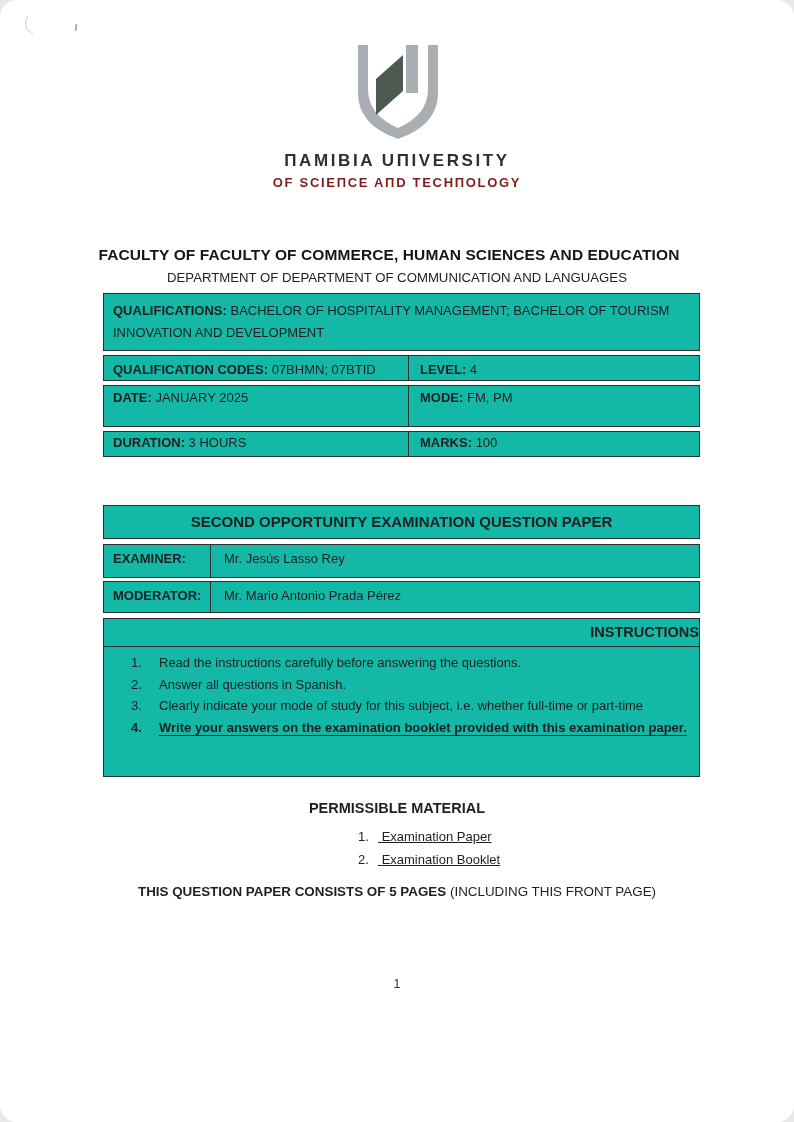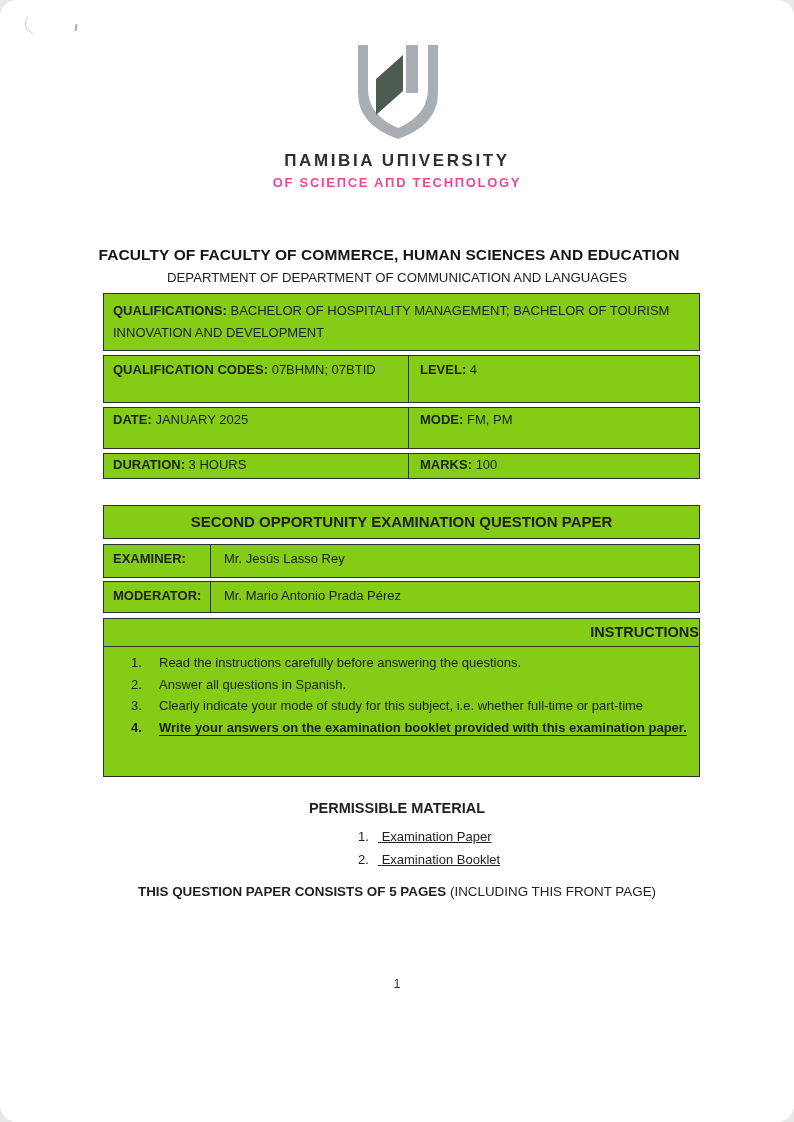--- a/index.html
+++ b/index.html
@@ -34,40 +34,40 @@
   .logo-line1 {
     position: absolute; left: 0; right: 0; top: 151px;
     text-align: center;
     font-size: 17px; font-weight: 700; letter-spacing: 2.6px;
     color: #2d2f31;
   }
   .logo-line2 {
     position: absolute; left: 0; right: 0; top: 175px;
     text-align: center;
     font-size: 13px; font-weight: 600; letter-spacing: 1.7px;
-    color: #ec4899;
+    color: #7f1d1d;
   }
 
   .faculty-heading {
     position: absolute; left: 0; right: 16px; top: 246px;
     text-align: center; font-size: 15.5px; font-weight: 700;
     letter-spacing: .1px; color: #161616;
   }
   .dept-line {
     position: absolute; left: 0; right: 0; top: 270px;
     text-align: center; font-size: 13.2px; color: #222;
   }
 
   
   .tbl { position: absolute; left: 103px; width: 597px; }
   .row-box {
     position: relative;
     border: 1.8px solid #2e2e2e;
     box-sizing: border-box;
-    background: #84cc16;
+    background: #14b8a6;
     font-size: 13px;
   }
   .row-box b { font-weight: 700; }
   .mb4 { margin-bottom: 4px; }
   .mb5 { margin-bottom: 5px; }
   .cell-pad { padding: 6px 9px; line-height: 22px; }
   .two-col { display: flex; }
   .two-col .col-l { width: 305px; box-sizing: border-box; padding: 6px 9px; border-right: 1.6px solid #2e2e2e; }
   .two-col .col-r { flex: 1; box-sizing: border-box; padding: 6px 11px; }
 
@@ -126,21 +126,21 @@
   <div class="logo-line2">OF SCIEПCE AПD TECHПOLOGY</div>
 
   <div class="faculty-heading">FACULTY OF FACULTY OF COMMERCE, HUMAN SCIENCES AND EDUCATION</div>
   <div class="dept-line">DEPARTMENT OF DEPARTMENT OF COMMUNICATION AND LANGUAGES</div>
 
   <div class="tbl" style="top:293px">
     <div class="row-box mb4 cell-pad" style="min-height:54px">
       <b>QUALIFICATIONS:</b>
       <span>BACHELOR OF HOSPITALITY MANAGEMENT; BACHELOR OF TOURISM INNOVATION AND DEVELOPMENT</span>
     </div>
-    <div class="row-box mb4 two-col" style="height:48px">
+    <div class="row-box mb4 two-col" style="height:26px">
       <div class="col-l">
         <b>QUALIFICATION CODES:</b>
         <span>07BHMN; 07BTID</span>
       </div>
       <div class="col-r">
         <b>LEVEL:</b>
         <span>4</span>
       </div>
     </div>
     <div class="row-box mb4 two-col" style="height:42px">

